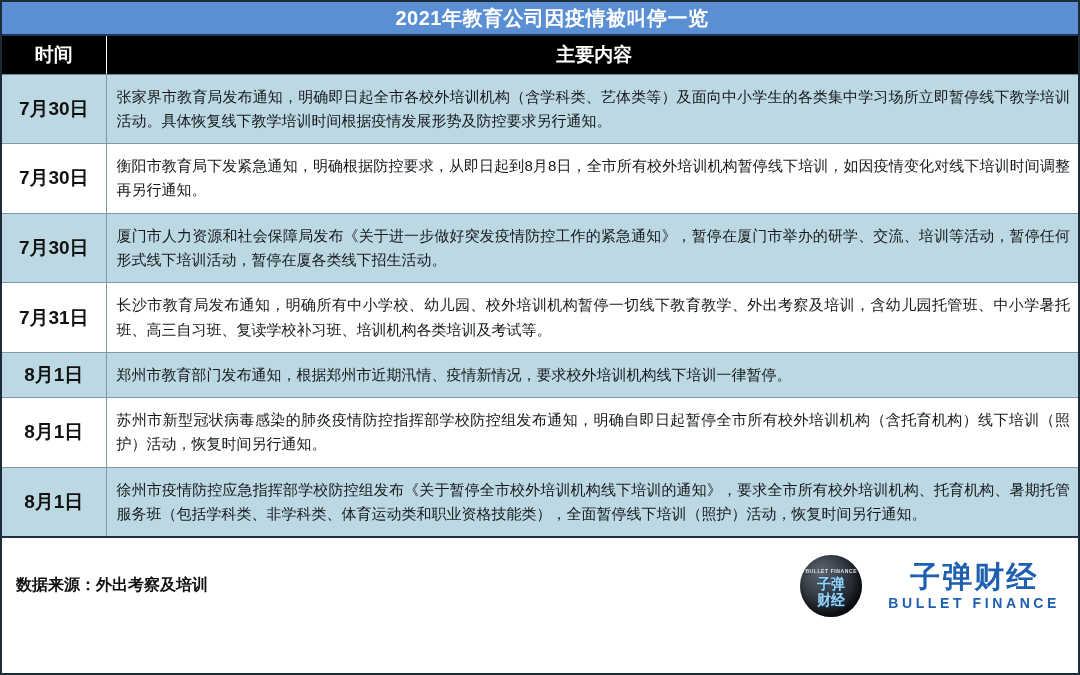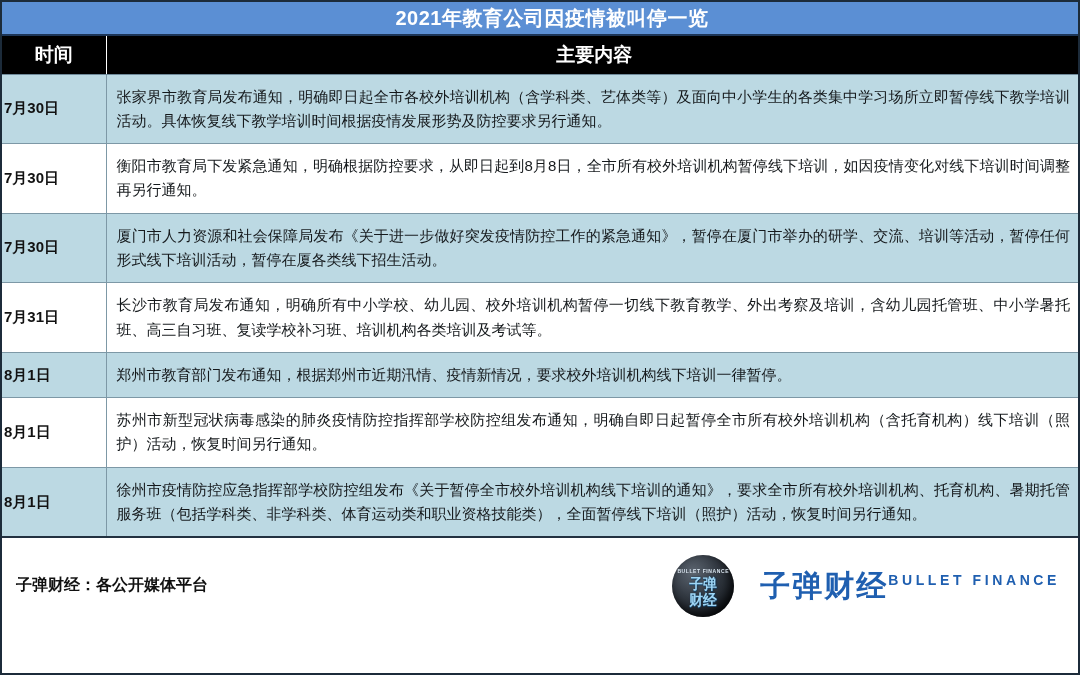--- a/index.html
+++ b/index.html
@@ -70,21 +70,22 @@
     border-right: 1px solid #ffffff;
   }
 
   .data-row td {
     border-bottom: 1px solid #7d98a6;
     padding: 0;
     box-sizing: border-box;
     vertical-align: middle;
   }
   .data-row td.td-date {
-    font-size: 15px;
+    text-align: center;
+    font-size: 19px;
     font-weight: bold;
     color: #111111;
     border-right: 1px solid #7d98a6;
     padding: 4px 2px;
   }
   .data-row td.td-body {
     font-size: 15px;
     color: #15191c;
     line-height: 1.62;
     padding: 10px 12px 10px 10px;
@@ -152,20 +153,22 @@
     font-weight: bold;
     color: #9fd6f5;
     line-height: 1.0;
     text-shadow: 0 1px 0 #1a4a70, 1px 0 2px #0d2a44;
     transform: scaleX(0.92);
   }
   .badge-mark span { display: block; }
   .badge-mark .l2 { margin-top: 1px; }
   .logo-words {
     display: flex;
+    flex-direction: column;
+    align-items: center;
     justify-content: center;
     line-height: 1;
   }
   .logo-cn {
     font-size: 30px;
     font-weight: bold;
     color: #1f5fb0;
     letter-spacing: 2px;
     line-height: 1.06;
   }
@@ -224,21 +227,21 @@
         <td class="td-body">苏州市新型冠状病毒感染的肺炎疫情防控指挥部学校防控组发布通知，明确自即日起暂停全市所有校外培训机构（含托育机构）线下培训（照护）活动，恢复时间另行通知。</td>
       </tr>
       <tr class="data-row tint last">
         <td class="td-date">8月1日</td>
         <td class="td-body">徐州市疫情防控应急指挥部学校防控组发布《关于暂停全市校外培训机构线下培训的通知》，要求全市所有校外培训机构、托育机构、暑期托管服务班（包括学科类、非学科类、体育运动类和职业资格技能类），全面暂停线下培训（照护）活动，恢复时间另行通知。</td>
       </tr>
     </tbody>
   </table>
 
   <div class="footer">
-    <div class="source-text">子弹财经：各公开媒体平台</div>
+    <div class="source-text">数据来源：外出考察及培训</div>
 
     <div class="logo">
       <div class="logo-badge">
         <div class="badge-top">BULLET FINANCE</div>
         <div class="badge-mark">
           <span class="l1">子弹</span>
           <span class="l2">财经</span>
         </div>
       </div>
       <div class="logo-words">

